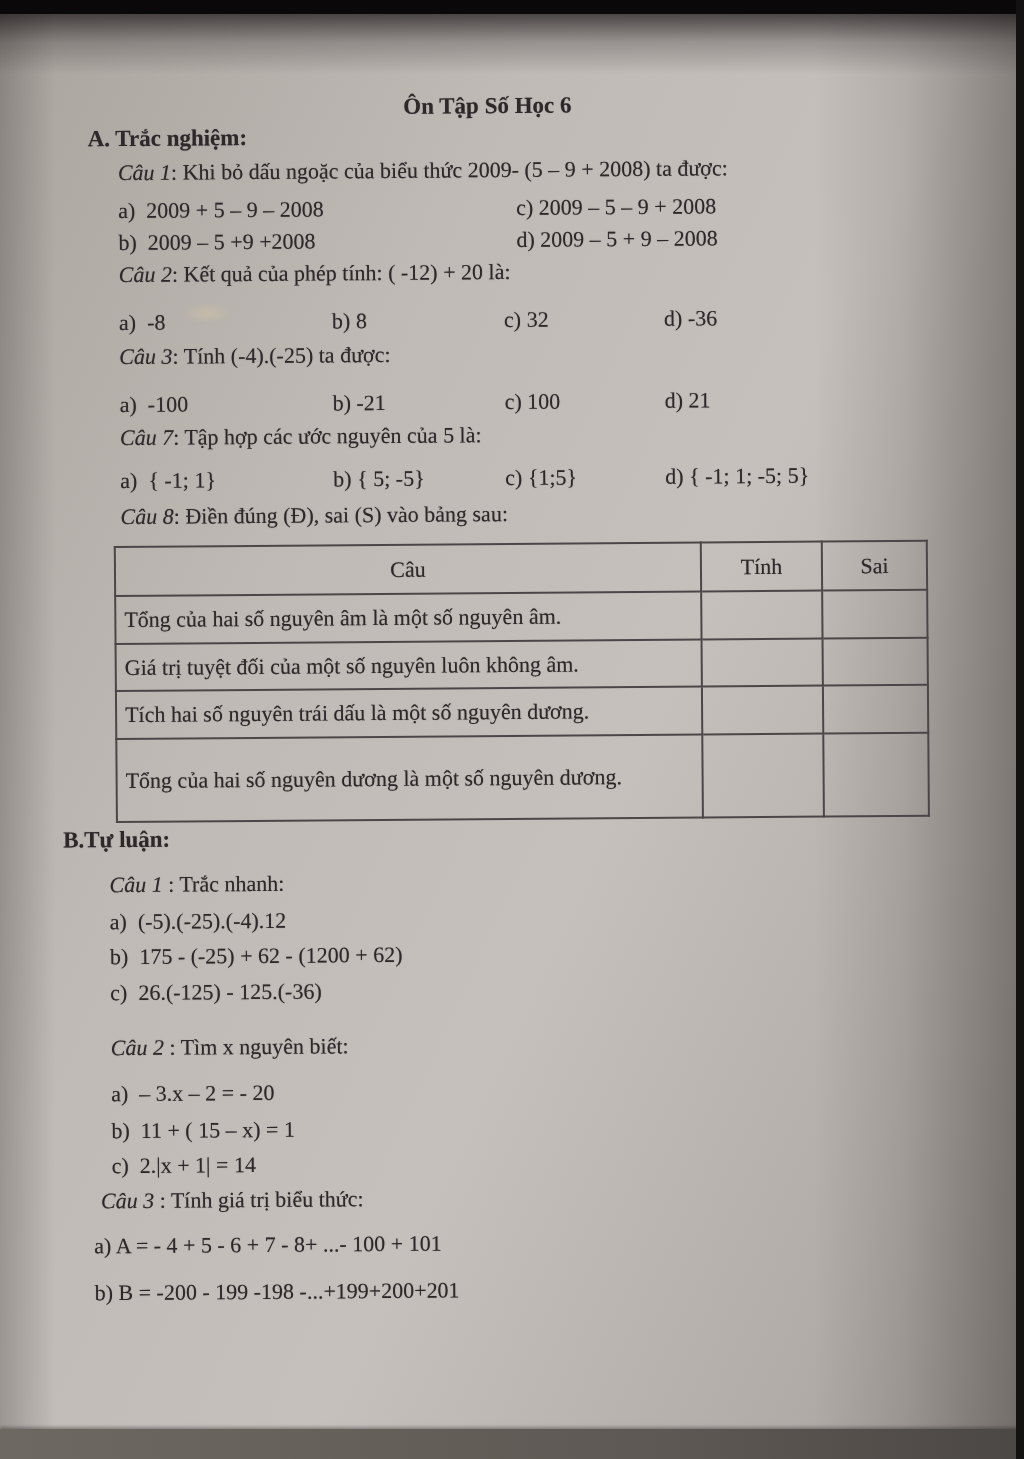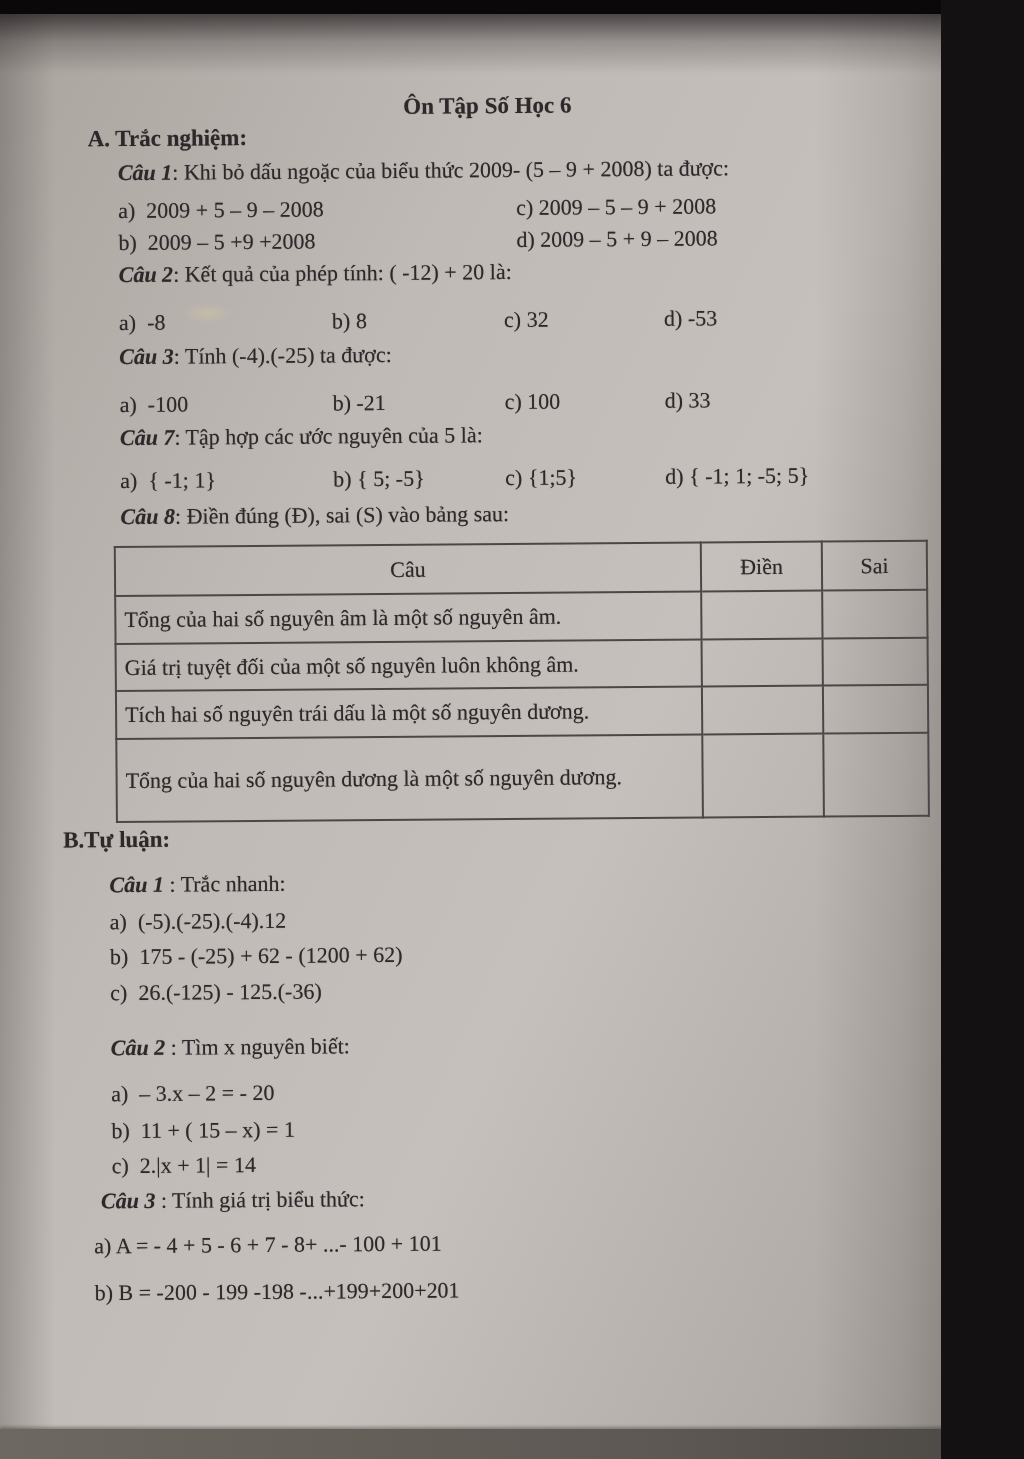--- a/index.html
+++ b/index.html
@@ -1,17 +1,17 @@
 <!DOCTYPE html>
 <html><head>
 <meta charset="utf-8">
 <style>
   html,body { margin:0; padding:0; background:#141112; }
   .photo-frame {
-    position:relative; width:941px; height:1459px; overflow:hidden;
+    position:relative; width:1016px; height:1459px; overflow:hidden;
     background:#f9a8d4;
     font-family:"Liberation Serif", serif;
   }
   .paper {
     position:absolute; left:0; top:14px; width:1024px; height:1415px;
     background:
       linear-gradient(to bottom, rgba(25,20,22,.70), rgba(25,20,22,.25) 28px, rgba(25,20,22,0) 60px),
       linear-gradient(to left, rgba(42,37,35,.42), rgba(42,37,35,.12) 120px, rgba(42,37,35,0) 210px),
       linear-gradient(to right, rgba(42,37,35,.25), rgba(42,37,35,0) 55px),
       linear-gradient(115deg, #aaa49f 0%, #c0bab6 32%, #c6c0bc 58%, #b2aca8 85%, #a49e9a 100%);
@@ -32,21 +32,21 @@
   .content {
     position:absolute; left:0; top:0; width:1024px; color:#2f282b;
     transform:rotate(-0.45deg); transform-origin:512px 700px;
     font-size:22px; line-height:28px;
     text-shadow:0 0 1px rgba(45,35,40,.45);
   }
   .title { margin:92px 40px 0 0; text-align:center; font-weight:bold; font-size:23px; }
   .a-heading { margin:2px 0 0 92px; font-weight:bold; font-size:23px; }
   .b-heading { margin:2px 0 0 62px; font-weight:bold; font-size:23px; line-height:30px; }
   .stem { margin-left:122px; }
-  .stem .qlabel, .b-stem .qlabel { font-weight:bold; font-style:italic; }
+  .stem .qlabel, .b-stem .qlabel { font-weight:normal; font-style:italic; }
   .keep-ws { white-space:pre-wrap; }
   .opt-grid { margin-left:122px; display:flex; }
   .opt-grid .col-a { width:398px; }
   .opt-row { margin-left:122px; display:flex; }
   .opt-row .o1 { width:213px; }
   .opt-row .o2 { width:172px; }
   .opt-row .o3 { width:160px; }
   .mt6{margin-top:6px;} .mt10{margin-top:10px;} .mt4{margin-top:4px;}
   .mt20{margin-top:20px;} .mt5{margin-top:5px;} .mt15{margin-top:15px;}
   .mt8{margin-top:8px;} .mt2{margin-top:2px;} .mt16{margin-top:16px;}
@@ -95,31 +95,31 @@
       <span class="keep-ws">d) 2009 – 5 + 9 – 2008</span>
     </div>
 
     <div class="stem mt4">
       <span class="qlabel">Câu 2</span><span class="keep-ws">: Kết quả của phép tính: ( -12) + 20 là:</span>
     </div>
     <div class="opt-row mt20">
       <span class="o1 keep-ws">a)  -8</span>
       <span class="o2 keep-ws">b) 8</span>
       <span class="o3 keep-ws">c) 32</span>
-      <span class="keep-ws">d) -53</span>
+      <span class="keep-ws">d) -36</span>
     </div>
 
     <div class="stem mt6">
       <span class="qlabel">Câu 3</span><span class="keep-ws">: Tính (-4).(-25) ta được:</span>
     </div>
     <div class="opt-row mt20">
       <span class="o1 keep-ws">a)  -100</span>
       <span class="o2 keep-ws">b) -21</span>
       <span class="o3 keep-ws">c) 100</span>
-      <span class="keep-ws">d) 33</span>
+      <span class="keep-ws">d) 21</span>
     </div>
 
     <div class="stem mt5">
       <span class="qlabel">Câu 7</span><span class="keep-ws">: Tập hợp các ước nguyên của 5 là:</span>
     </div>
     <div class="opt-row mt15">
       <span class="o1 keep-ws">a)  { -1; 1}</span>
       <span class="o2 keep-ws">b) { 5; -5}</span>
       <span class="o3 keep-ws">c) {1;5}</span>
       <span class="keep-ws">d) { -1; 1; -5; 5}</span>
@@ -131,21 +131,21 @@
 
     <table class="truth">
       <colgroup>
           <col class="c-cau">
           <col class="c-dung">
           <col class="c-sai">
         </colgroup>
       <tbody>
           <tr class="h-header">
         <th>Câu</th>
-        <th>Điền</th>
+        <th>Tính</th>
         <th>Sai</th>
       </tr>
       <tr class="h-r1">
         <td>Tổng của hai số nguyên âm là một số nguyên âm.</td>
         <td></td>
         <td></td>
       </tr>
       <tr class="h-r2">
         <td>Giá trị tuyệt đối của một số nguyên luôn không âm.</td>
         <td></td>

